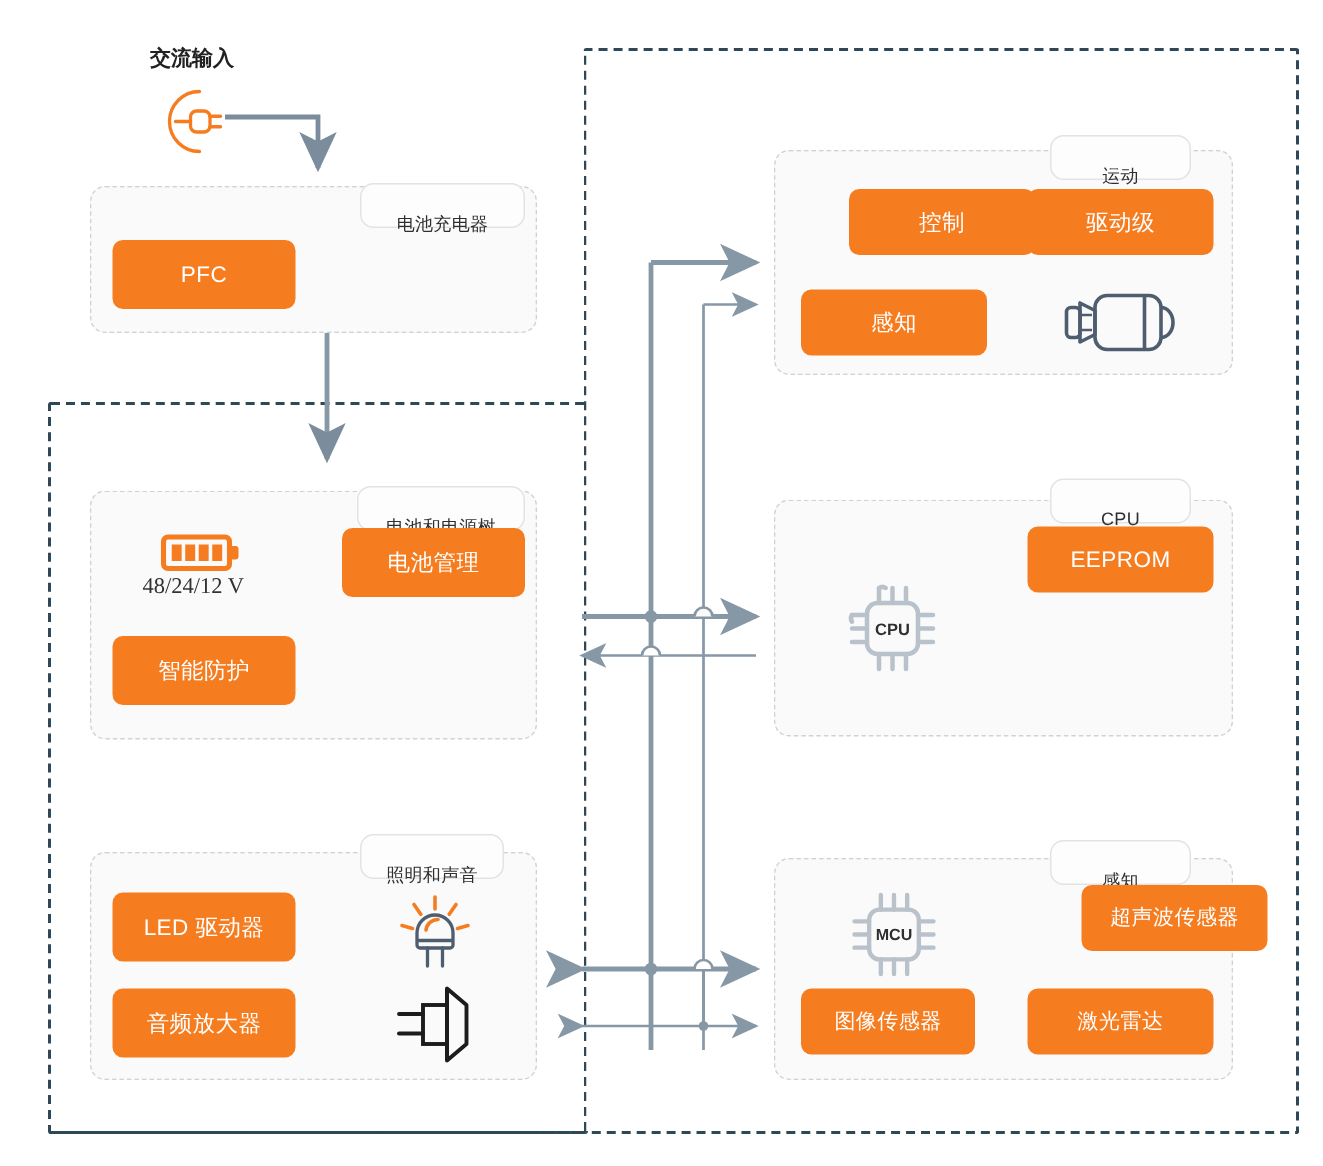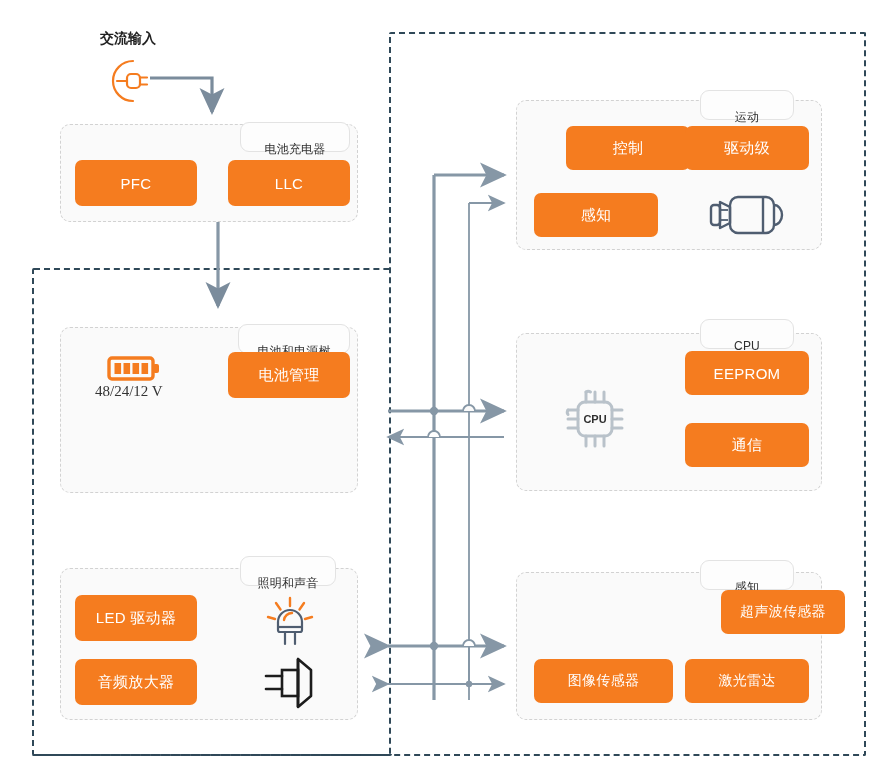--- a/index.html
+++ b/index.html
@@ -153,36 +153,36 @@
       <rect x="24" y="19" width="13" height="14" rx="4" stroke="#f57c1f" stroke-width="2.2" fill="none"></rect>
       <line x1="37" y1="22.5" x2="44" y2="22.5" stroke="#f57c1f" stroke-width="2.2" stroke-linecap="round"></line>
       <line x1="37" y1="29.5" x2="44" y2="29.5" stroke="#f57c1f" stroke-width="2.2" stroke-linecap="round"></line>
       <line x1="24" y1="26" x2="14" y2="26" stroke="#f57c1f" stroke-width="2.2" stroke-linecap="round"></line>
     </svg>
   </div>
 
   <div class="panel" style="left:60px;top:124px;width:298px;height:98px;"></div>
   <div class="panel-label" style="left:240px;top:122px;width:110px;">电池充电器</div>
   <div class="block" style="left:75px;top:160px;width:122px;height:46px;">PFC</div>
-  <div class="block" style="left:228px;top:160px;width:122px;height:46px;">LLC</div>
 
   <div class="panel" style="left:60px;top:327px;width:298px;height:166px;"></div>
   <div class="panel-label" style="left:238px;top:324px;width:112px;">电池和电源树</div>
   <div class="icon-holder" style="left:105px;top:352px;width:62px;height:32px;">
     <svg width="62" height="32" viewBox="0 0 62 32">
       <rect x="4" y="6" width="44" height="21" rx="3" stroke="#f57c1f" stroke-width="3.4" fill="none"></rect>
       <rect x="48" y="12" width="6" height="9" rx="2" fill="#f57c1f"></rect>
       <rect x="9.5" y="11" width="6.6" height="11" fill="#f57c1f"></rect>
       <rect x="18.5" y="11" width="6.6" height="11" fill="#f57c1f"></rect>
       <rect x="27.5" y="11" width="6.6" height="11" fill="#f57c1f"></rect>
       <rect x="36.5" y="11" width="6.6" height="11" fill="#f57c1f"></rect>
     </svg>
   </div>
   <div class="plain-text" style="left:95px;top:383px;font-family:Liberation Serif, serif;">48/24/12 V</div>
   <div class="block" style="left:228px;top:352px;width:122px;height:46px;">电池管理</div>
+  <div class="block" style="left:75px;top:424px;width:122px;height:46px;">智能防护</div>
 
   <div class="panel" style="left:60px;top:568px;width:298px;height:152px;"></div>
   <div class="panel-label" style="left:240px;top:556px;width:96px;">照明和声音</div>
   <div class="block" style="left:75px;top:659px;width:122px;height:46px;">音频放大器</div>
   <div class="block" style="left:75px;top:595px;width:122px;height:46px;">LED 驱动器</div>
   <div class="icon-holder" style="left:258px;top:588px;width:64px;height:60px;">
     <svg width="64" height="60" viewBox="0 0 64 60">
       <path d="M20,34 A12,12 0 0 1 44,34 L44,42 A2,2 0 0 1 42,44 L22,44 A2,2 0 0 1 20,42 Z" stroke="#4f5d70" stroke-width="2.2" fill="none"></path>
       <line x1="20" y1="39" x2="44" y2="39" stroke="#4f5d70" stroke-width="2.2"></line>
       <line x1="27" y1="44" x2="27" y2="56" stroke="#4f5d70" stroke-width="2.2" stroke-linecap="round"></line>
@@ -232,21 +232,32 @@
         <path d="M30,56 L30,66 M39,56 L39,66 M48,56 L48,66"></path>
         <path d="M22,30 L12,30 M22,39 L12,39 M22,48 L12,48"></path>
         <path d="M56,30 L66,30 M56,39 L66,39 M56,48 L66,48"></path>
         <path d="M30,12 A4,4 0 0 1 34.5,12"></path>
         <path d="M12,30 A4,4 0 0 0 12,34.5"></path>
       </g>
       <text x="39" y="43" text-anchor="middle" font-family="Liberation Sans, sans-serif" font-size="11" font-weight="bold" fill="#2f2f2f">CPU</text>
     </svg>
   </div>
   <div class="block" style="left:685px;top:351px;width:124px;height:44px;">EEPROM</div>
-  <div class="block" style="left:685px;top:423px;width:124px;height:44px;">通信</div>
 
   <div class="panel" style="left:516px;top:572px;width:306px;height:148px;"></div>
   <div class="panel-label" style="left:700px;top:560px;width:94px;">感知</div>
+  <div class="icon-holder" style="left:558px;top:585px;width:76px;height:76px;">
+    <svg width="76" height="76" viewBox="0 0 78 78">
+      <g stroke="#b9c2ca" stroke-width="3" fill="none" stroke-linecap="round" stroke-linejoin="round">
+        <rect x="22" y="22" width="34" height="34" rx="7"></rect>
+        <path d="M30,22 L30,12 M39,22 L39,12 M48,22 L48,12"></path>
+        <path d="M30,56 L30,66 M39,56 L39,66 M48,56 L48,66"></path>
+        <path d="M22,30 L12,30 M22,39 L12,39 M22,48 L12,48"></path>
+        <path d="M56,30 L66,30 M56,39 L66,39 M56,48 L66,48"></path>
+      </g>
+      <text x="39" y="43" text-anchor="middle" font-family="Liberation Sans, sans-serif" font-size="11" font-weight="bold" fill="#2f2f2f">MCU</text>
+    </svg>
+  </div>
   <div class="block sm" style="left:721px;top:590px;width:124px;height:44px;">超声波传感器</div>
-  <div class="block sm" style="left:534px;top:659px;width:139px;height:44px;">图像传感器</div>
+  <div class="block sm" style="left:534px;top:659px;width:116px;height:44px;">图像传感器</div>
   <div class="block sm" style="left:685px;top:659px;width:124px;height:44px;">激光雷达</div>
 
 </div>
 
 </body></html>

